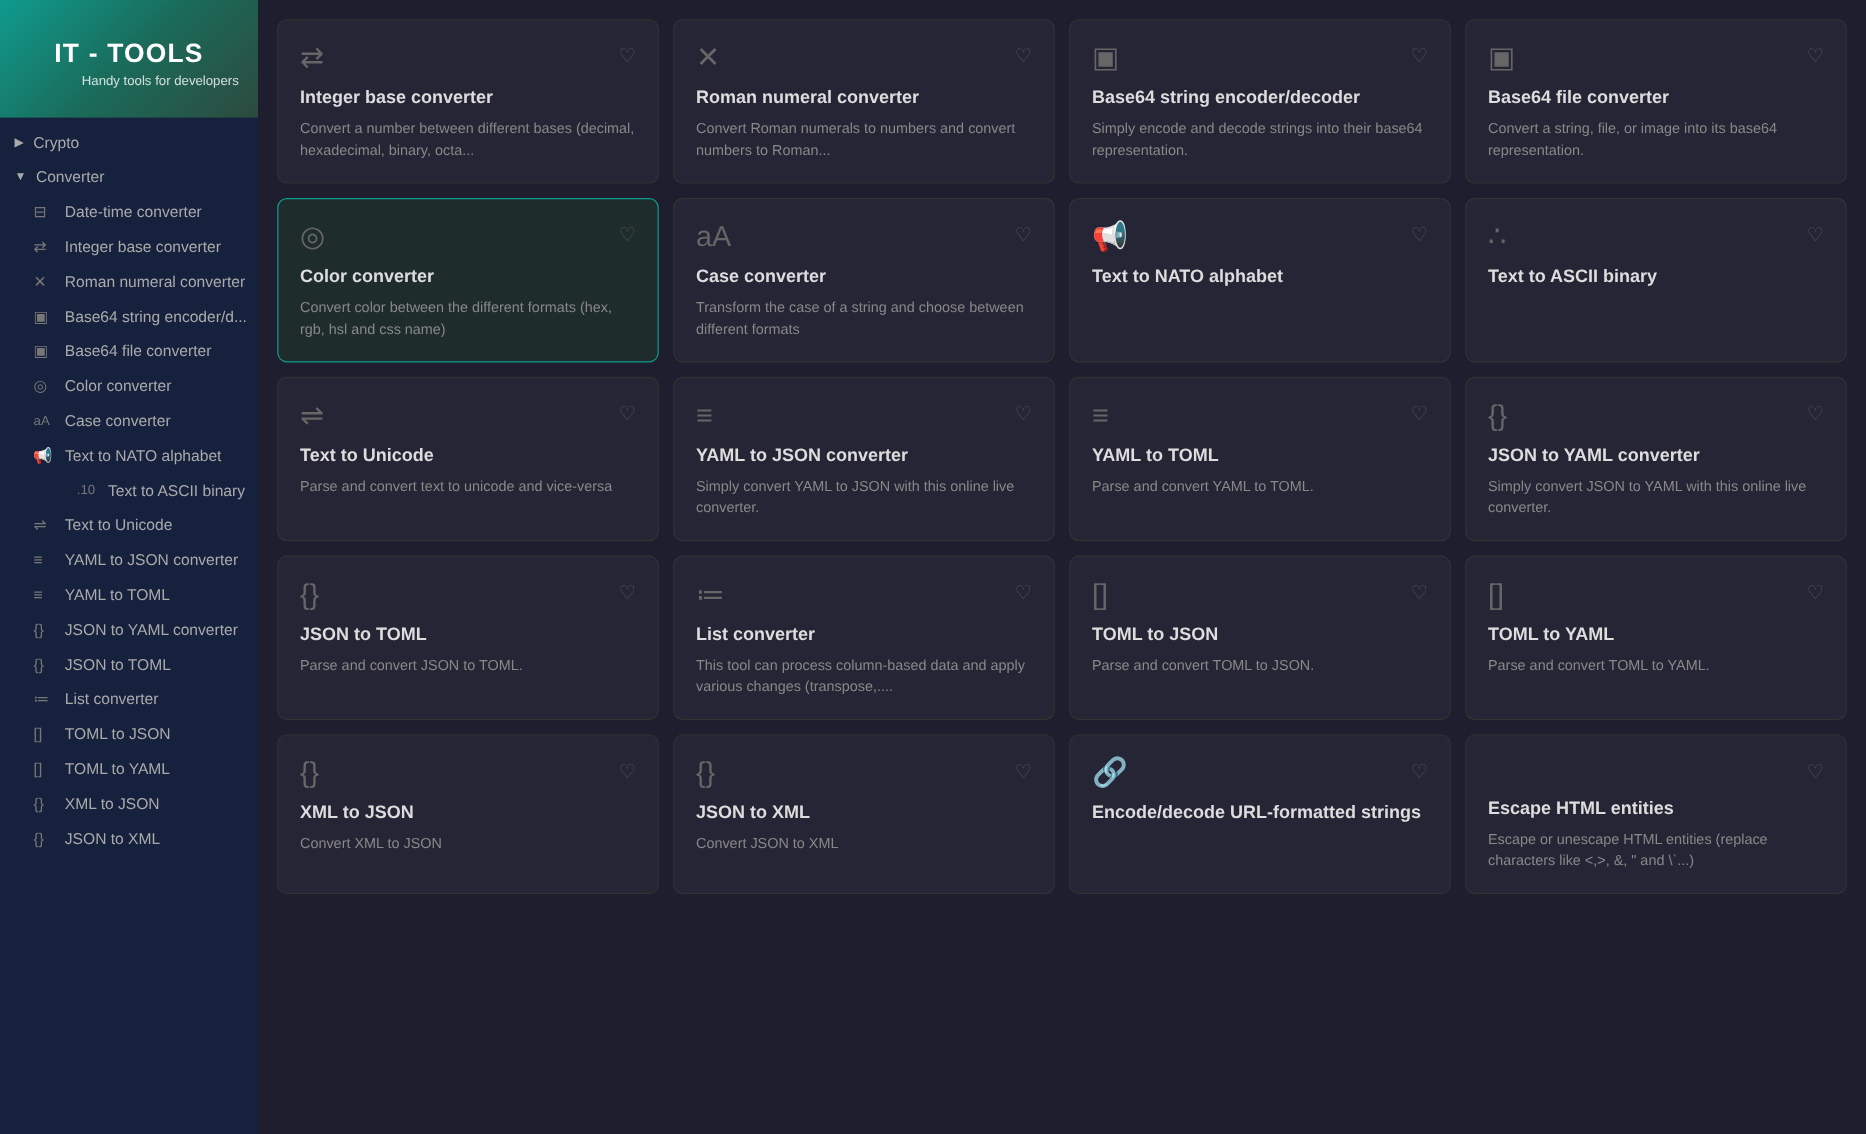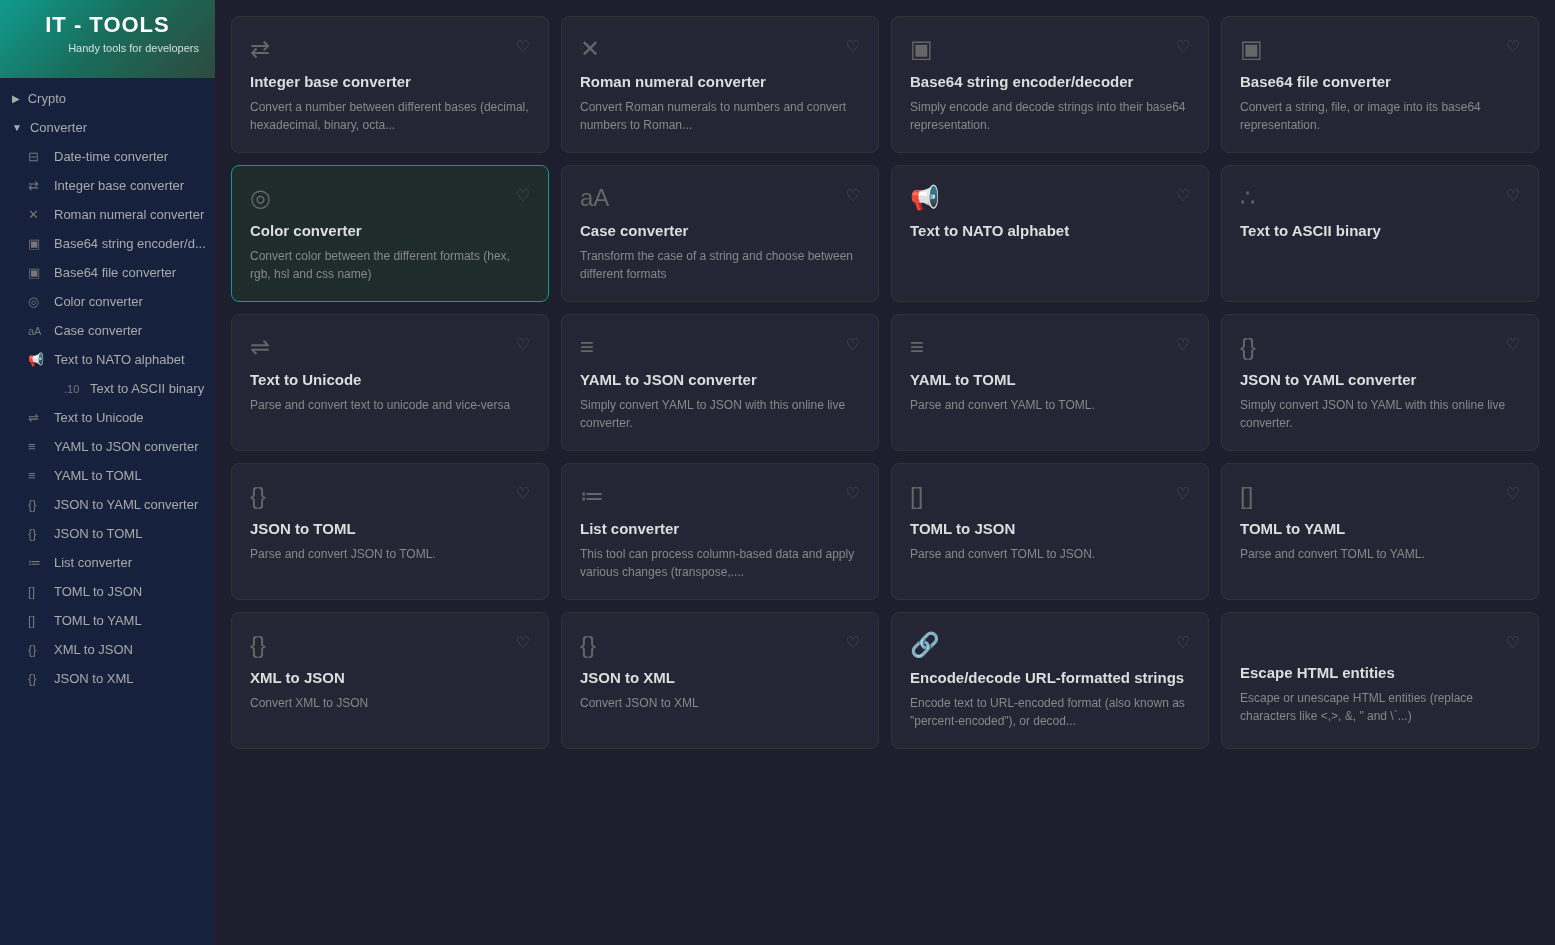--- a/index.html
+++ b/index.html
@@ -20,21 +20,21 @@
       display: flex;
       flex-direction: column;
       overflow-y: auto;
       overflow-x: hidden;
     }
     .sidebar::-webkit-scrollbar { width: 4px; }
     .sidebar::-webkit-scrollbar-thumb { background: #333; }
 
     .logo-area {
       background: linear-gradient(135deg, #0f9b8e 0%, #1a6b5a 50%, #2d4a3e 100%);
-      padding: 12px 16px 24px;
+      padding: 32px 16px 24px;
       text-align: center;
     }
     .logo-title {
       font-size: 22px;
       font-weight: 700;
       color: #fff;
       letter-spacing: 1px;
     }
     .logo-subtitle {
       font-size: 11px;
@@ -374,21 +374,20 @@
     </div>
     <div class="card-title">JSON to XML</div>
     <div class="card-desc">Convert JSON to XML</div>
   </div>
       <div class="card">
     <div class="card-header">
       <span class="card-icon">🔗</span>
       <span class="heart-icon">♡</span>
     </div>
     <div class="card-title">Encode/decode URL-formatted strings</div>
-    <div class="card-desc">Encode text to URL-encoded format (also known as "percent-encoded"), or decod...</div>
   </div>
       <div class="card">
     <div class="card-header">
       <span class="card-icon"></span>
       <span class="heart-icon">♡</span>
     </div>
     <div class="card-title">Escape HTML entities</div>
     <div class="card-desc">Escape or unescape HTML entities (replace characters like &lt;,&gt;, &amp;, " and \`...)</div>
   </div>
     </div>

